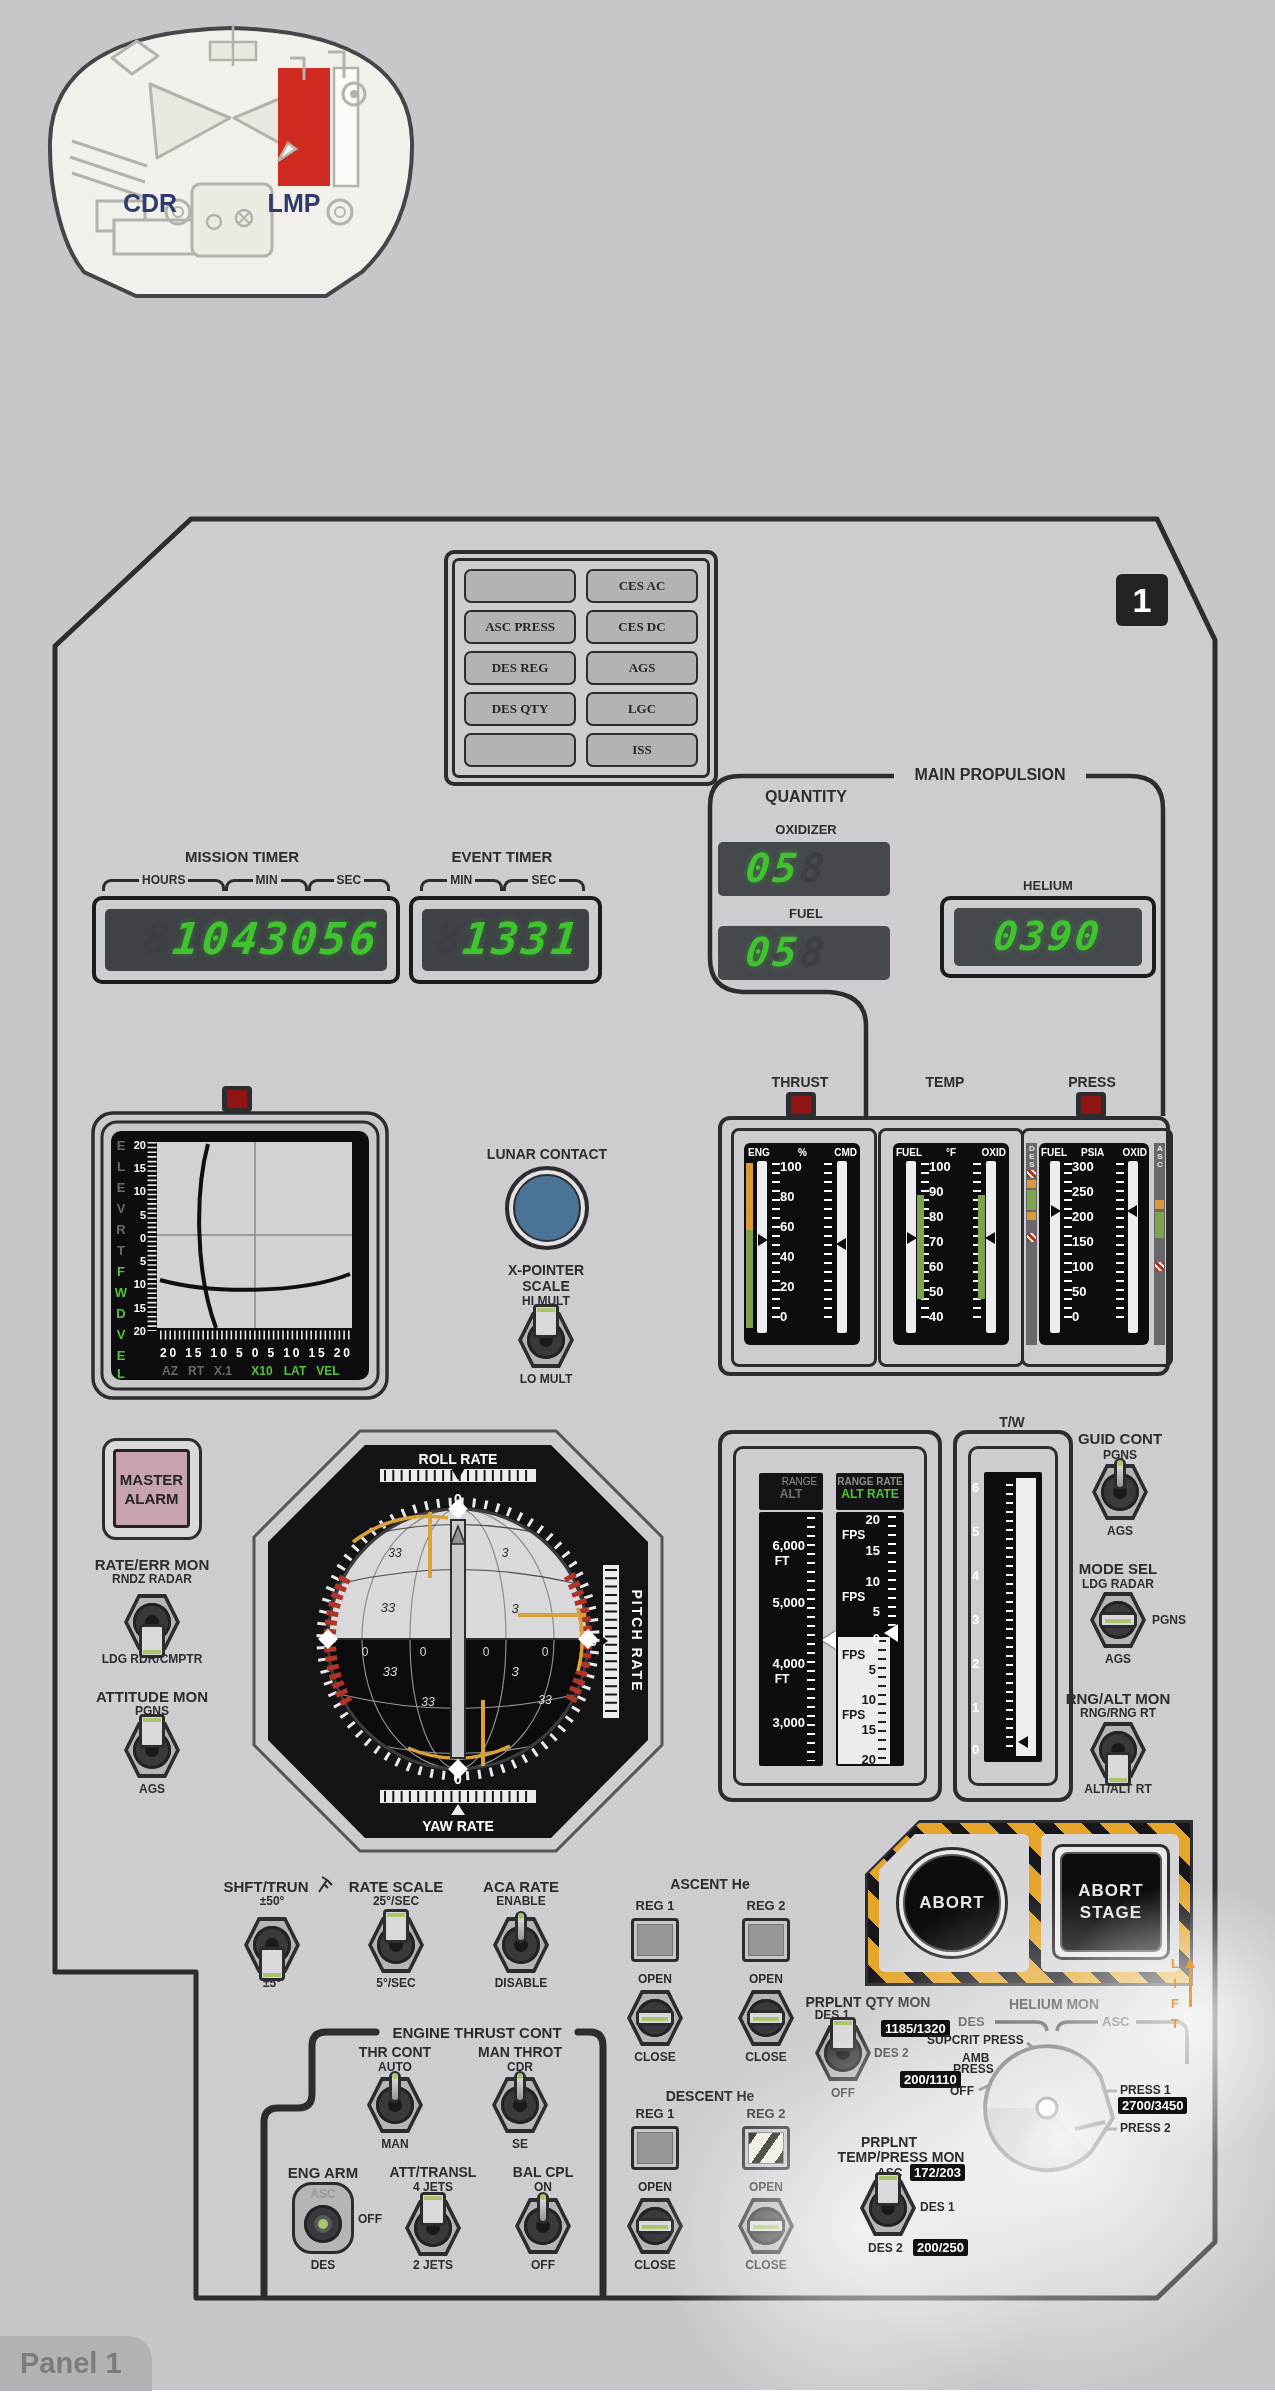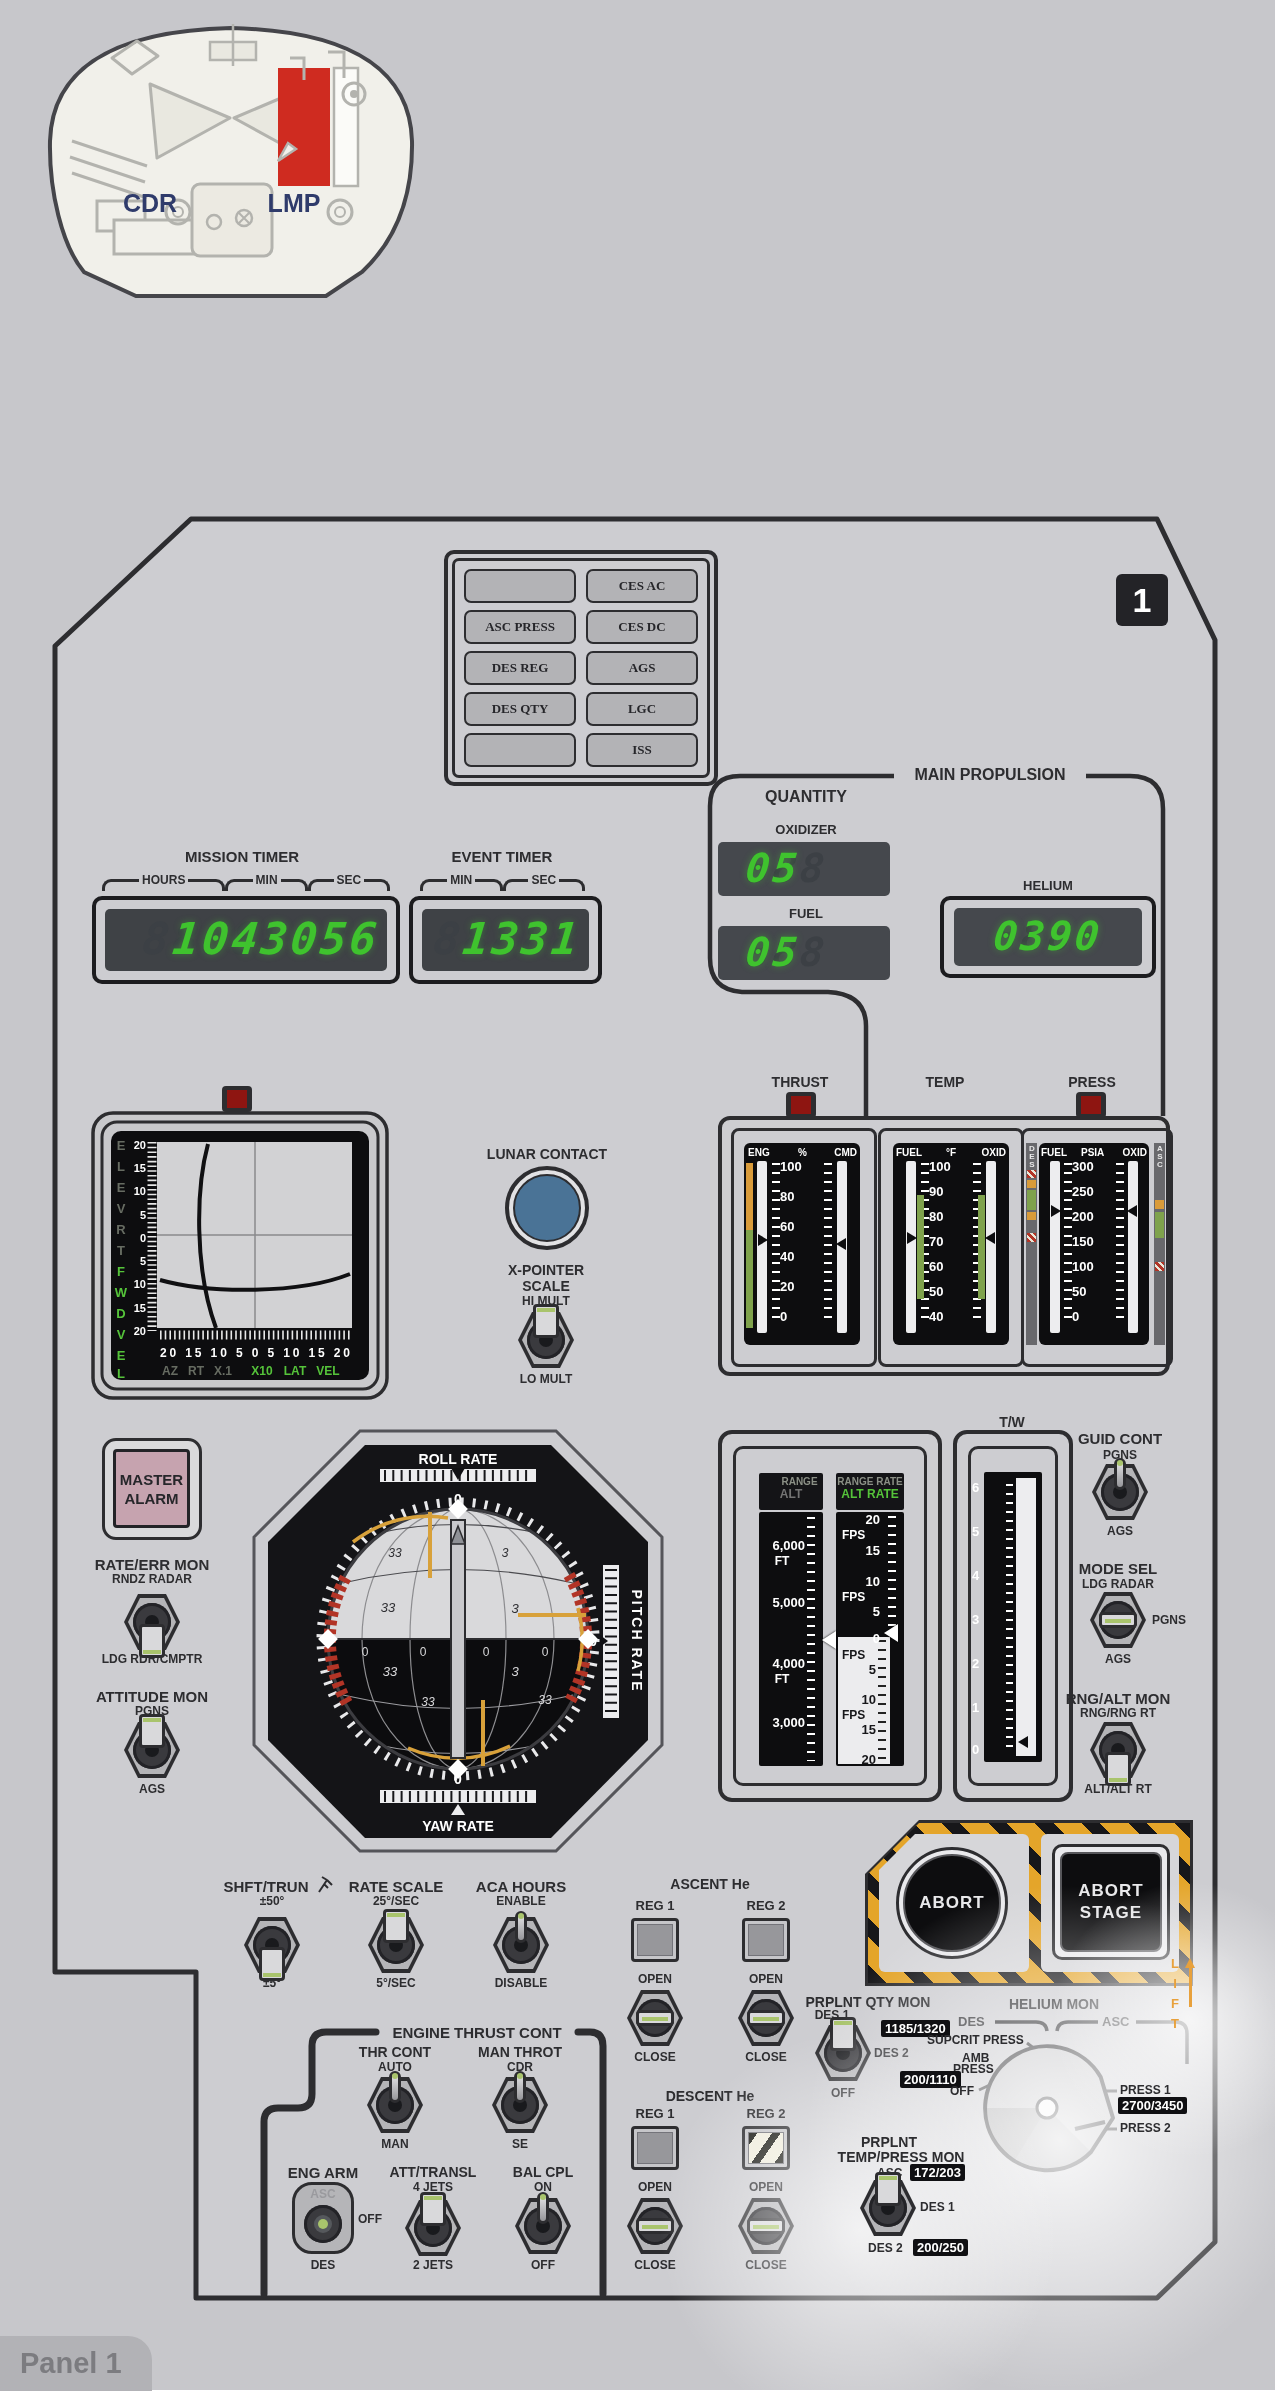--- a/index.html
+++ b/index.html
@@ -460,21 +460,21 @@
     <line x1="363" y1="141" x2="363" y2="286" stroke="#17171a" stroke-width="12" stroke-dasharray="2,6.3"></line>
     <text x="349" y="218" font-size="14" font-weight="bold" fill="#fff" text-anchor="end">0</text>
     <polygon points="352,207 352,219 360,213" fill="#101013"></polygon>
     <text transform="rotate(90 384 213)" x="384" y="213" font-size="14" font-weight="bold" fill="#fff" text-anchor="middle" letter-spacing="2">PITCH RATE</text>
   </svg>
 
   <div class="abs" style="left:718px;top:1430px;width:224px;height:372px;border:4px solid #2d2d30;border-radius:14px;box-sizing:border-box;z-index:2">
     <div class="abs" style="left:11px;top:12px;width:194px;height:340px;border:3px solid #2d2d30;border-radius:10px;box-sizing:border-box;"></div>
   </div>
   <div class="abs" style="left:759px;top:1473px;width:64px;height:37px;background:#141417;z-index:3;text-align:center;border-radius:2px;">
-    <div style="font-size:10px;font-weight:700;color:#8b9086;margin-top:3px;padding-left:17px;">RANGE</div>
+    <div style="font-size:10px;font-weight:400;color:#8b9086;margin-top:3px;padding-left:17px;">RANGE</div>
     <div style="font-size:12px;font-weight:700;color:#737373;">ALT</div>
   </div>
   <div class="abs" style="left:836px;top:1473px;width:68px;height:37px;background:#141417;z-index:3;text-align:center;border-radius:2px;">
     <div style="font-size:10px;font-weight:700;color:#8b9086;margin-top:3px;">RANGE RATE</div>
     <div style="font-size:12px;font-weight:700;color:#55c33a;">ALT RATE</div>
   </div>
   <div class="abs" style="left:759px;top:1512px;width:64px;height:254px;background:#0d0d0f;z-index:3;border-radius:2px;">
     <div class="vticks" style="left:48px;top:5px;height:244px;"></div>
     <span class="abs" style="left:0;top:26px;width:46px;text-align:right;color:#fff;font-size:13px;font-weight:700">6,000</span>
     <span class="abs" style="left:0;top:42px;width:46px;text-align:center;color:#fff;font-size:12px;font-weight:700">FT</span>
@@ -602,21 +602,21 @@
   <div class="lbl t12 cx" style="left:396px;top:1894px;z-index:2">25°/SEC</div>
   <div class="sw" style="left:368px;top:1917px;z-index:3">
     <div class="hex1"></div>
       <div class="hex2"></div>
       <div class="ring"></div>
       <div class="hole"></div>
       <div class="lev up"></div>
   </div>
   <div class="lbl t12 cx" style="left:396px;top:1976px;z-index:2">5°/SEC</div>
 
-  <div class="lbl t15 cx" style="left:521px;top:1878px;z-index:2">ACA HOURS</div>
+  <div class="lbl t15 cx" style="left:521px;top:1878px;z-index:2">ACA RATE</div>
   <div class="lbl t12 cx" style="left:521px;top:1894px;z-index:2">ENABLE</div>
   <div class="sw" style="left:493px;top:1917px;z-index:3">
     <div class="hex1"></div>
       <div class="hex2"></div>
       <div class="ring"></div>
       <div class="hole"></div>
       <div class="cone up"></div>
   </div>
   <div class="lbl t12 cx" style="left:521px;top:1976px;z-index:2">DISABLE</div>
 

